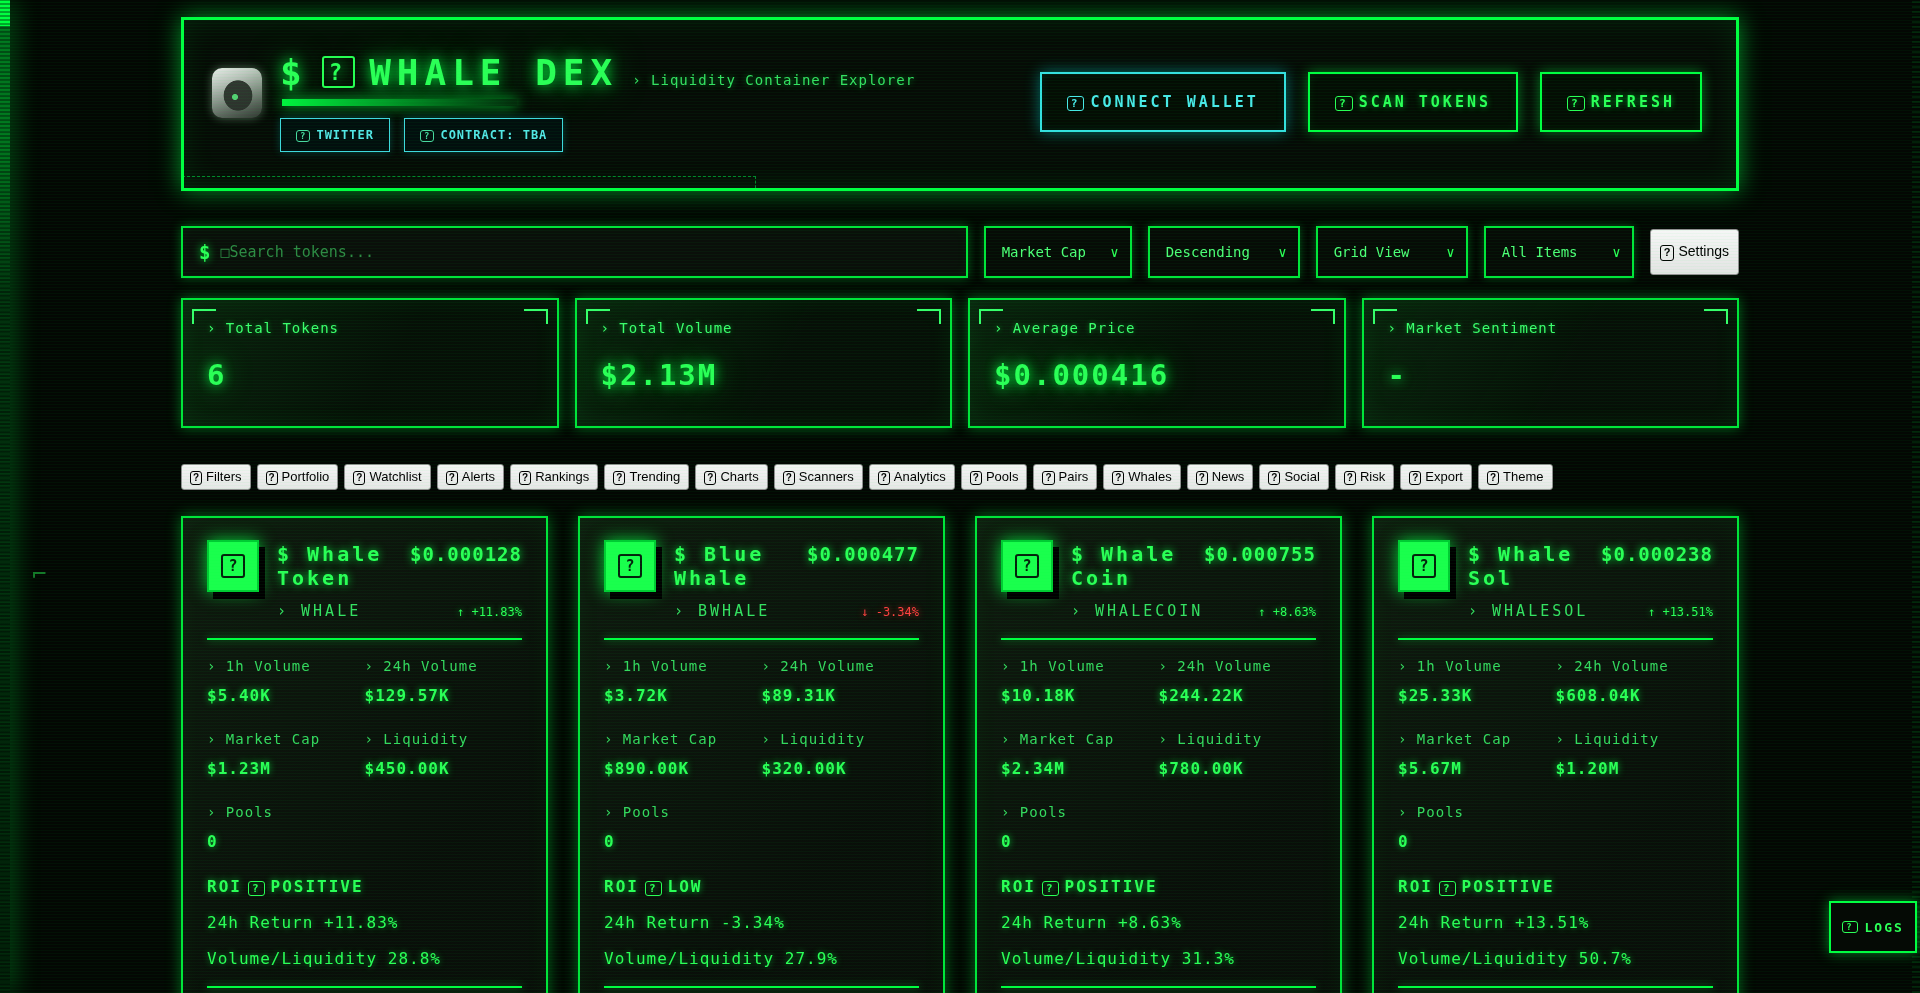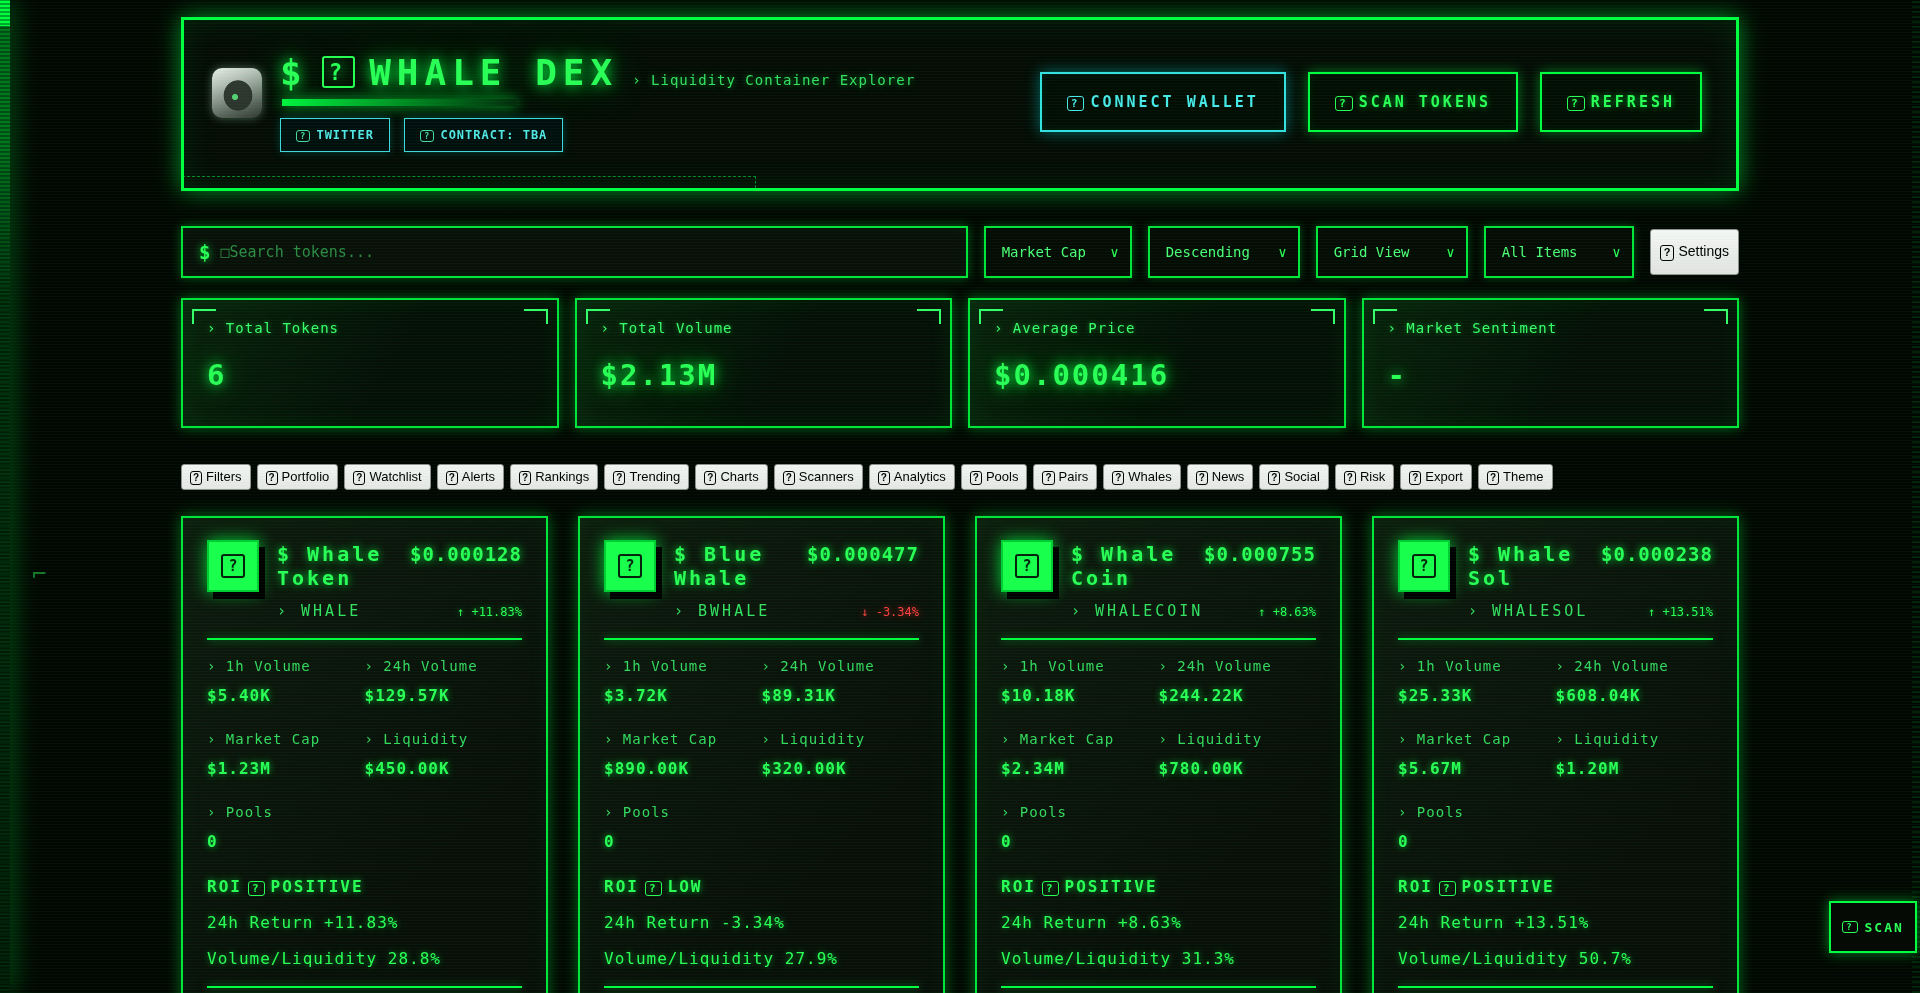--- a/index.html
+++ b/index.html
@@ -509,14 +509,14 @@
       <div class="tc-line">Volume/Liquidity 50.7%</div>
       <hr class="tc-div">
 
     </article>
 
   </div>
 </div>
 
 <button class="logs-btn">
   <span class="tofu">?</span>
-    <span>SCAN</span>
+    <span>LOGS</span>
 </button>
 
 </body></html>

